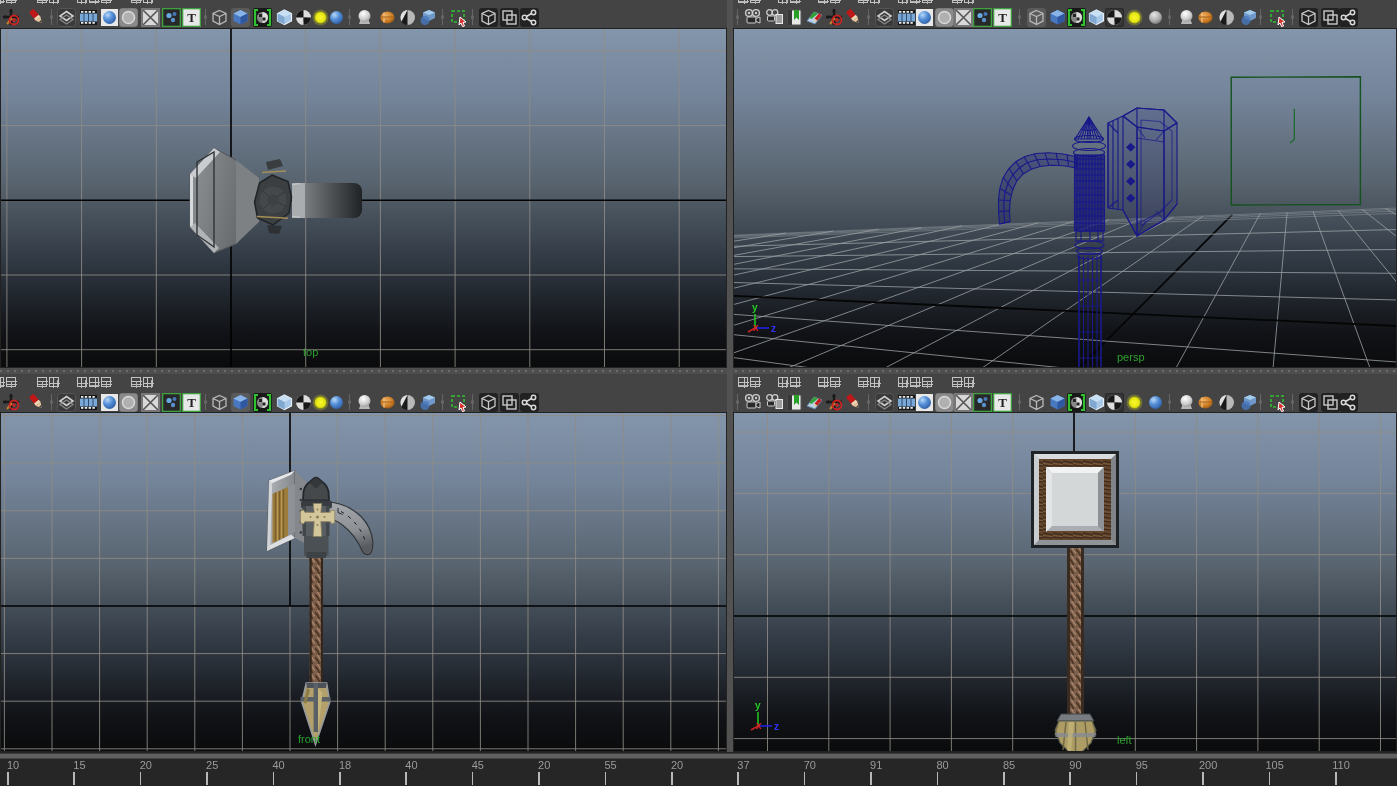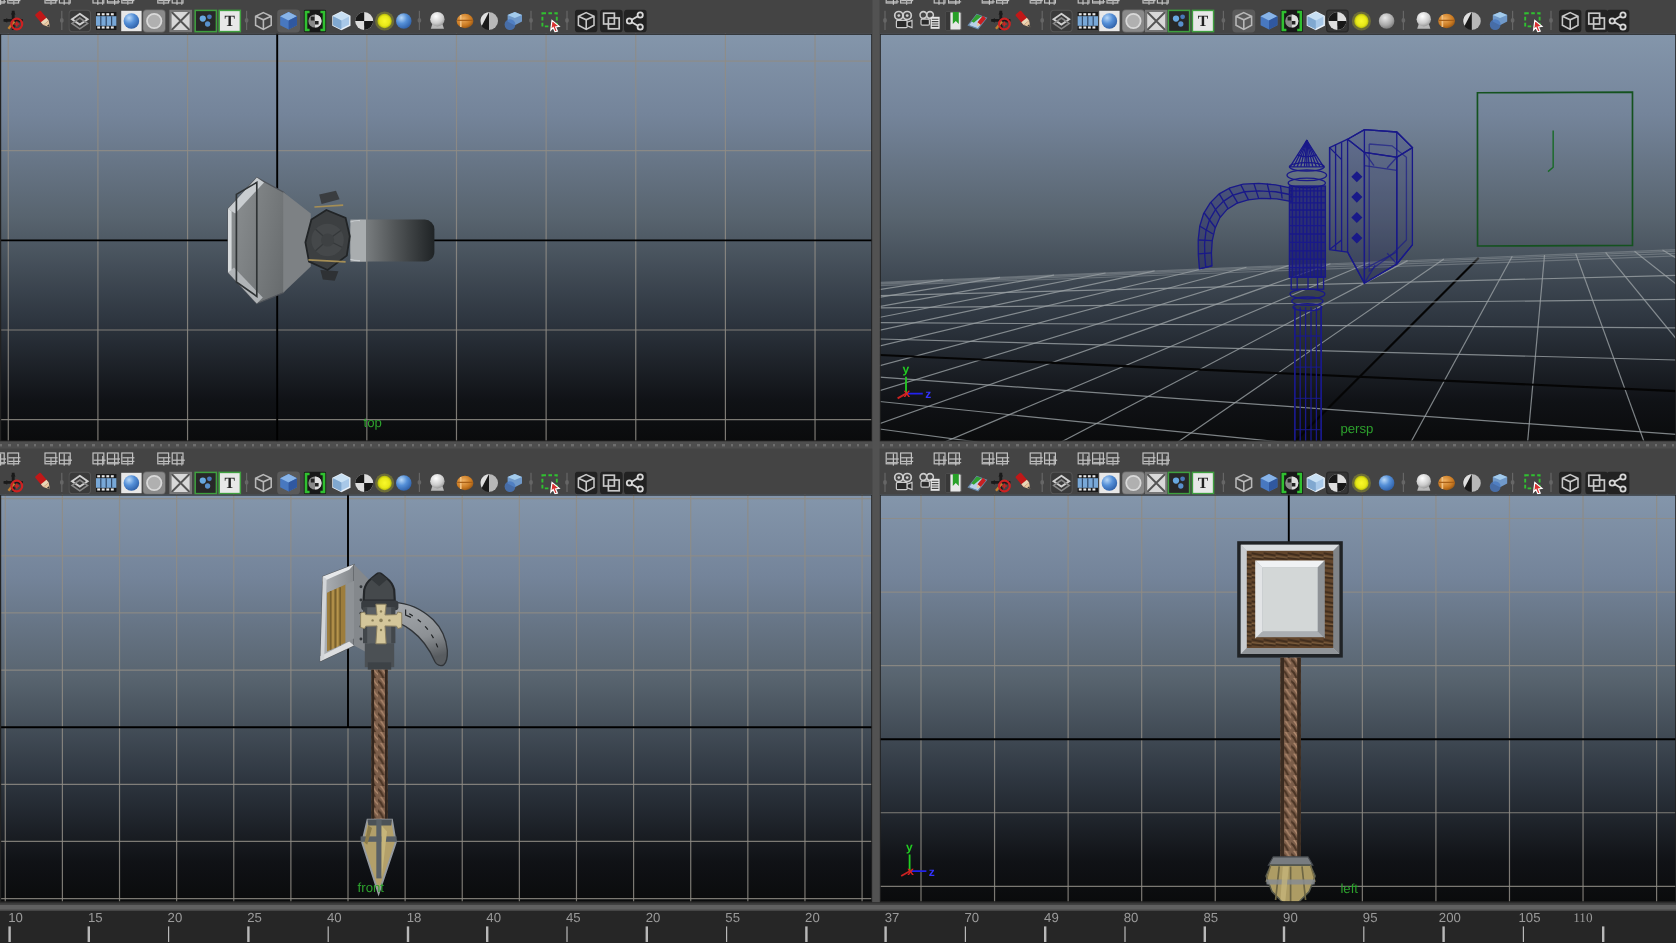--- a/index.html
+++ b/index.html
@@ -1131,20 +1131,20 @@
     <span style="position:absolute;left:182.2px;top:7px;width:60px;text-align:center;font-size:11px;color:#9a9a9a;font-family:'Liberation Sans',sans-serif">25</span>
     <span style="position:absolute;left:248.6px;top:7px;width:60px;text-align:center;font-size:11px;color:#9a9a9a;font-family:'Liberation Sans',sans-serif">40</span>
     <span style="position:absolute;left:315.0px;top:7px;width:60px;text-align:center;font-size:11px;color:#9a9a9a;font-family:'Liberation Sans',sans-serif">18</span>
     <span style="position:absolute;left:381.4px;top:7px;width:60px;text-align:center;font-size:11px;color:#9a9a9a;font-family:'Liberation Sans',sans-serif">40</span>
     <span style="position:absolute;left:447.8px;top:7px;width:60px;text-align:center;font-size:11px;color:#9a9a9a;font-family:'Liberation Sans',sans-serif">45</span>
     <span style="position:absolute;left:514.2px;top:7px;width:60px;text-align:center;font-size:11px;color:#9a9a9a;font-family:'Liberation Sans',sans-serif">20</span>
     <span style="position:absolute;left:580.6px;top:7px;width:60px;text-align:center;font-size:11px;color:#9a9a9a;font-family:'Liberation Sans',sans-serif">55</span>
     <span style="position:absolute;left:647.0px;top:7px;width:60px;text-align:center;font-size:11px;color:#9a9a9a;font-family:'Liberation Sans',sans-serif">20</span>
     <span style="position:absolute;left:713.4px;top:7px;width:60px;text-align:center;font-size:11px;color:#9a9a9a;font-family:'Liberation Sans',sans-serif">37</span>
     <span style="position:absolute;left:779.8px;top:7px;width:60px;text-align:center;font-size:11px;color:#9a9a9a;font-family:'Liberation Sans',sans-serif">70</span>
-    <span style="position:absolute;left:846.2px;top:7px;width:60px;text-align:center;font-size:11px;color:#9a9a9a;font-family:'Liberation Sans',sans-serif">49</span>
+    <span style="position:absolute;left:846.2px;top:7px;width:60px;text-align:center;font-size:11px;color:#9a9a9a;font-family:'Liberation Sans',sans-serif">91</span>
     <span style="position:absolute;left:912.6px;top:7px;width:60px;text-align:center;font-size:11px;color:#9a9a9a;font-family:'Liberation Sans',sans-serif">80</span>
     <span style="position:absolute;left:979.0px;top:7px;width:60px;text-align:center;font-size:11px;color:#9a9a9a;font-family:'Liberation Sans',sans-serif">85</span>
     <span style="position:absolute;left:1045.4px;top:7px;width:60px;text-align:center;font-size:11px;color:#9a9a9a;font-family:'Liberation Sans',sans-serif">90</span>
     <span style="position:absolute;left:1111.8px;top:7px;width:60px;text-align:center;font-size:11px;color:#9a9a9a;font-family:'Liberation Sans',sans-serif">95</span>
     <span style="position:absolute;left:1178.2px;top:7px;width:60px;text-align:center;font-size:11px;color:#9a9a9a;font-family:'Liberation Sans',sans-serif">200</span>
     <span style="position:absolute;left:1244.6px;top:7px;width:60px;text-align:center;font-size:11px;color:#9a9a9a;font-family:'Liberation Sans',sans-serif">105</span>
-    <span style="position:absolute;left:1311.0px;top:7px;width:60px;text-align:left;font-size:11px;color:#9a9a9a;font-family:Liberation Serif, serif">110</span>
+    <span style="position:absolute;left:1311.0px;top:7px;width:60px;text-align:center;font-size:11px;color:#9a9a9a;font-family:Liberation Sans, sans-serif">110</span>
   </div>
 </body></html>

